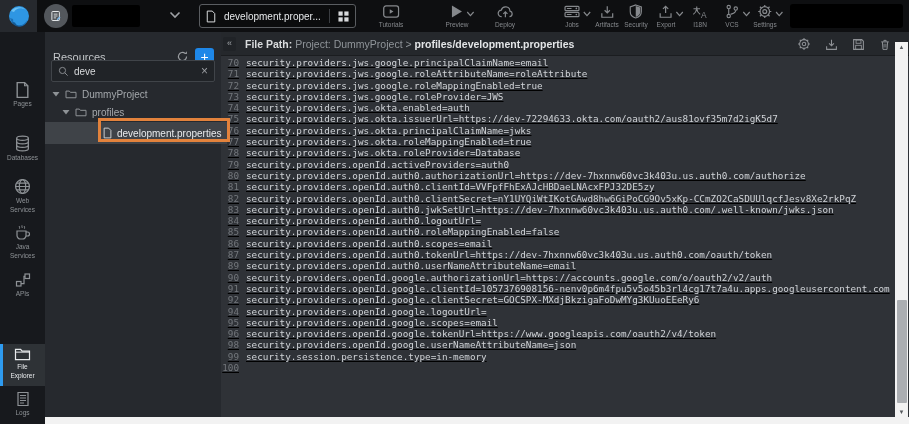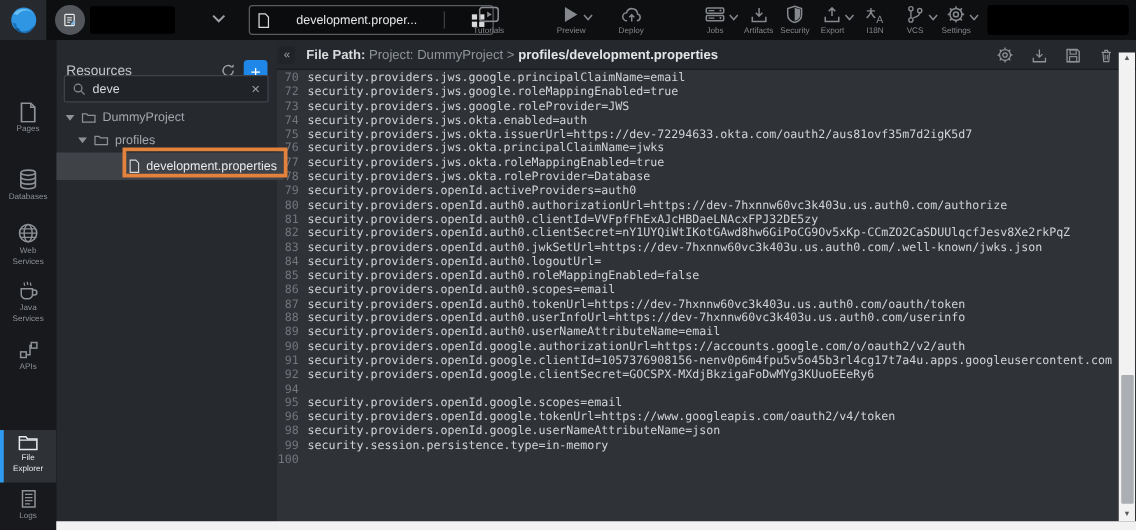--- a/index.html
+++ b/index.html
@@ -6,21 +6,21 @@
   html,body { background:#000; }
   body { font-family:"Liberation Sans", sans-serif; }
   .stage { position:relative; width:909px; height:424px; background:#101113; overflow:hidden; }
 
   
   .topbar { position:absolute; left:0; top:0; width:909px; height:32px; background:#0E0F11; z-index:30; }
   .logo-tile { position:absolute; left:0; top:0; width:37px; height:32px; background:#26292E; display:flex; align-items:center; justify-content:center; }
   .avatar { position:absolute; left:44px; top:4px; width:24px; height:24px; border-radius:50%; background:#53575C; display:flex; align-items:center; justify-content:center; color:#E8EAEC; }
   .redact-a { position:absolute; left:72px; top:5px; width:68px; height:22px; background:#000; border-radius:2px; }
   .proj-caret { position:absolute; left:169px; top:11px; color:#9EA1A5; }
-  .proj-tab { position:absolute; left:199px; top:4px; height:24px; display:flex; align-items:center; gap:21px; padding:0 6px; background:#0B0C0D; border:1px solid #5A5D61; border-radius:3px; color:#E6E8EA; }
+  .proj-tab { position:absolute; left:199px; top:4px; height:24px; display:flex; align-items:center; gap:8px; padding:0 6px; background:#0B0C0D; border:1px solid #5A5D61; border-radius:3px; color:#E6E8EA; }
   .proj-tab .lbl { font-size:10px; white-space:nowrap; }
   .proj-tab .sep { width:1px; height:14px; background:#3A3D41; }
   .redact-b { position:absolute; left:790px; top:4px; width:113px; height:24px; background:#000; border-radius:3px; }
 
   .tool { position:absolute; top:4px; transform:translateX(-50%); display:flex; flex-direction:column; align-items:center; color:#85888C; cursor:pointer; }
   .tool .ticon { height:15px; display:flex; align-items:center; position:relative; }
   .tool .tlabel { font-size:6.5px; margin-top:2px; white-space:nowrap; color:#85888C; }
   .tool .tcaret { position:absolute; right:-11px; top:7px; color:#85888C; }
   #topbar-tools .tool:nth-child(1){left:391px} #topbar-tools .tool:nth-child(2){left:457px}
   #topbar-tools .tool:nth-child(3){left:505px} #topbar-tools .tool:nth-child(4){left:572px}
@@ -59,21 +59,21 @@
   
   .editor { position:absolute; left:221px; top:32px; width:688px; height:392px; background:#2F3237; }
   .ed-header { position:absolute; left:0; top:0; width:100%; height:24px; background:#25282C; border-bottom:1px solid #1B1D20; }
   .collapse-tile { position:absolute; left:2px; top:5px; width:13px; height:14px; background:#202327; border-radius:2px; color:#9FA3A7; font-size:9px; line-height:13px; text-align:center; cursor:pointer; }
   .ed-path { position:absolute; left:24px; top:6px; font-size:10.5px; white-space:nowrap; }
   .ed-path .p1 { color:#D9DBDD; font-weight:bold; }
   .ed-path .p2 { color:#90959A; }
   .ed-path .p3 { color:#E3E5E7; font-weight:bold; }
   .ed-actions { position:absolute; right:18px; top:5px; display:flex; gap:14px; color:#8F9296; }
   .ed-actions .act { cursor:pointer; height:14px; display:flex; align-items:center; }
-  .code-area { position:absolute; left:0; top:25px; width:100%; height:367px; overflow:hidden; }
+  .code-area { position:absolute; left:0; top:25px; width:100%; height:367px; overflow:hidden;text-decoration:underline; }
   .crow { display:flex; height:11.3px; line-height:11.3px; font-family:"DejaVu Sans Mono", monospace; font-size:9.3px; }
   .crow .ln { flex:0 0 25px; text-align:right; padding-right:7px; color:#73777C; }
   .crow .ct { white-space:pre; color:#D0D3D7; }
 
   
   .vscroll { position:absolute; left:895px; top:42px; width:13px; height:375px; background:#F2F2F2; z-index:28; cursor:pointer; }
   .vscroll .up, .vscroll .dn { position:absolute; left:0; width:13px; text-align:center; color:#55585C; font-size:6px; }
   .vscroll .up { top:2px; } .vscroll .dn { bottom:2px; }
   .vscroll .thumb { position:absolute; left:1.5px; top:258px; width:10px; height:103px; background:#ABAEB2; border-radius:1px; }
   .hscroll { position:absolute; left:45px; top:417px; width:864px; height:7px; background:#F2F2F2; z-index:29; cursor:pointer; }
@@ -419,20 +419,24 @@
         </span>
       </span>
     </div>
     <div class="code-area">
       <div id="code-lines">
           <div class="crow">
             <span class="ln">70</span>
             <span class="ct">security.providers.jws.google.principalClaimName=email</span>
           </div>
           <div class="crow">
+            <span class="ln">71</span>
+            <span class="ct">security.providers.jws.google.roleAttributeName=roleAttribute</span>
+          </div>
+          <div class="crow">
             <span class="ln">72</span>
             <span class="ct">security.providers.jws.google.roleMappingEnabled=true</span>
           </div>
           <div class="crow">
             <span class="ln">73</span>
             <span class="ct">security.providers.jws.google.roleProvider=JWS</span>
           </div>
           <div class="crow">
             <span class="ln">74</span>
             <span class="ct">security.providers.jws.okta.enabled=auth</span>
@@ -483,41 +487,38 @@
           </div>
           <div class="crow">
             <span class="ln">86</span>
             <span class="ct">security.providers.openId.auth0.scopes=email</span>
           </div>
           <div class="crow">
             <span class="ln">87</span>
             <span class="ct">security.providers.openId.auth0.tokenUrl=https://dev-7hxnnw60vc3k403u.us.auth0.com/oauth/token</span>
           </div>
           <div class="crow">
-            <span class="ln">88</span>
-            <span class="ct">security.providers.openId.auth0.userInfoUrl=https://dev-7hxnnw60vc3k403u.us.auth0.com/userinfo</span>
-          </div>
-          <div class="crow">
             <span class="ln">89</span>
             <span class="ct">security.providers.openId.auth0.userNameAttributeName=email</span>
           </div>
           <div class="crow">
             <span class="ln">90</span>
             <span class="ct">security.providers.openId.google.authorizationUrl=https://accounts.google.com/o/oauth2/v2/auth</span>
           </div>
           <div class="crow">
             <span class="ln">91</span>
             <span class="ct">security.providers.openId.google.clientId=1057376908156-nenv0p6m4fpu5v5o45b3rl4cg17t7a4u.apps.googleusercontent.com</span>
           </div>
           <div class="crow">
             <span class="ln">92</span>
             <span class="ct">security.providers.openId.google.clientSecret=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</span>
           </div>
           <div class="crow">
             <span class="ln">94</span>
+            <span class="ct">security.providers.openId.google.logoutUrl=</span>
           </div>
           <div class="crow">
             <span class="ln">95</span>
             <span class="ct">security.providers.openId.google.scopes=email</span>
           </div>
           <div class="crow">
             <span class="ln">96</span>
             <span class="ct">security.providers.openId.google.tokenUrl=https://www.googleapis.com/oauth2/v4/token</span>
           </div>
           <div class="crow">

